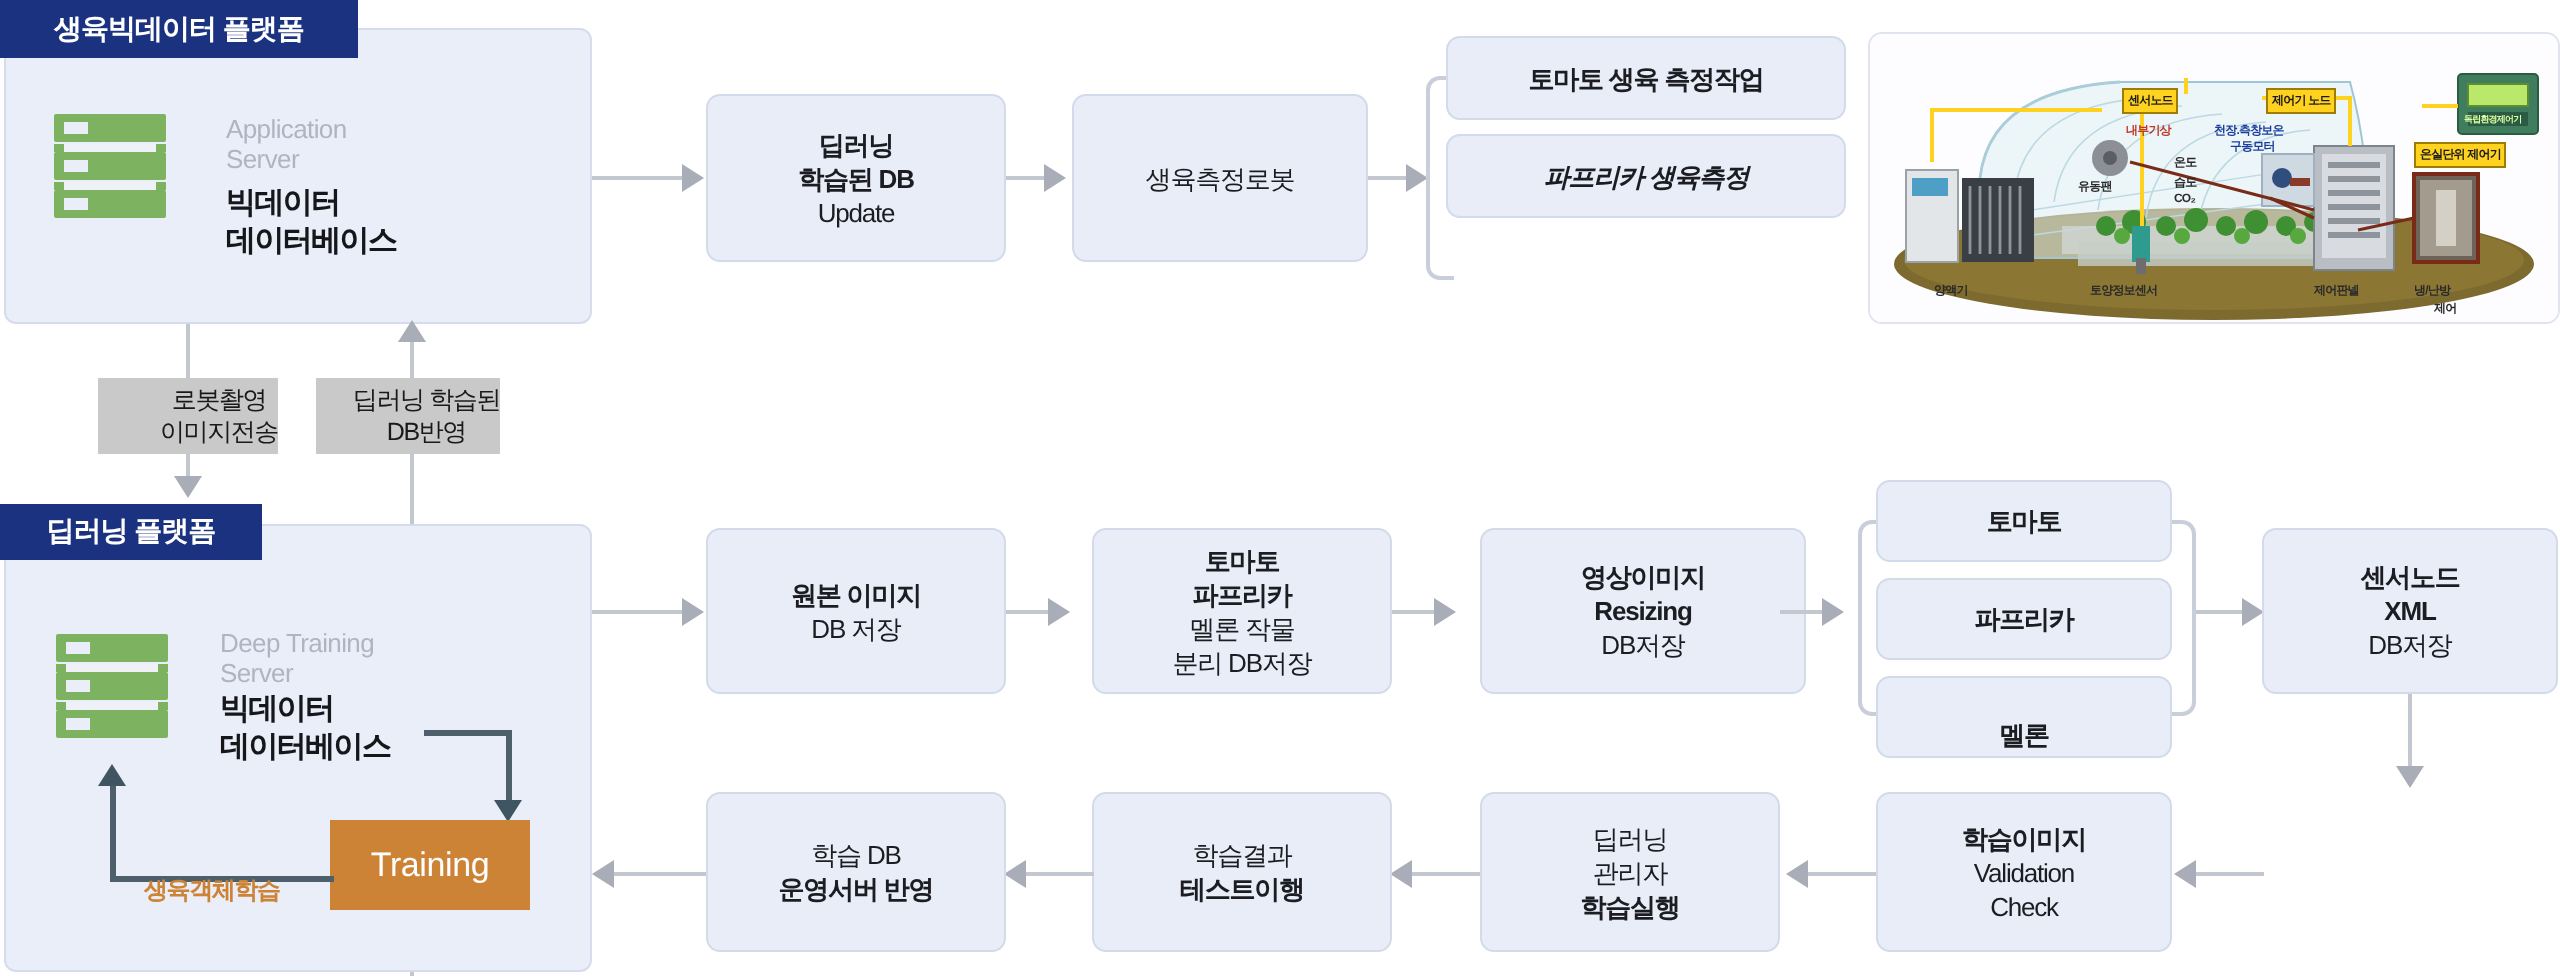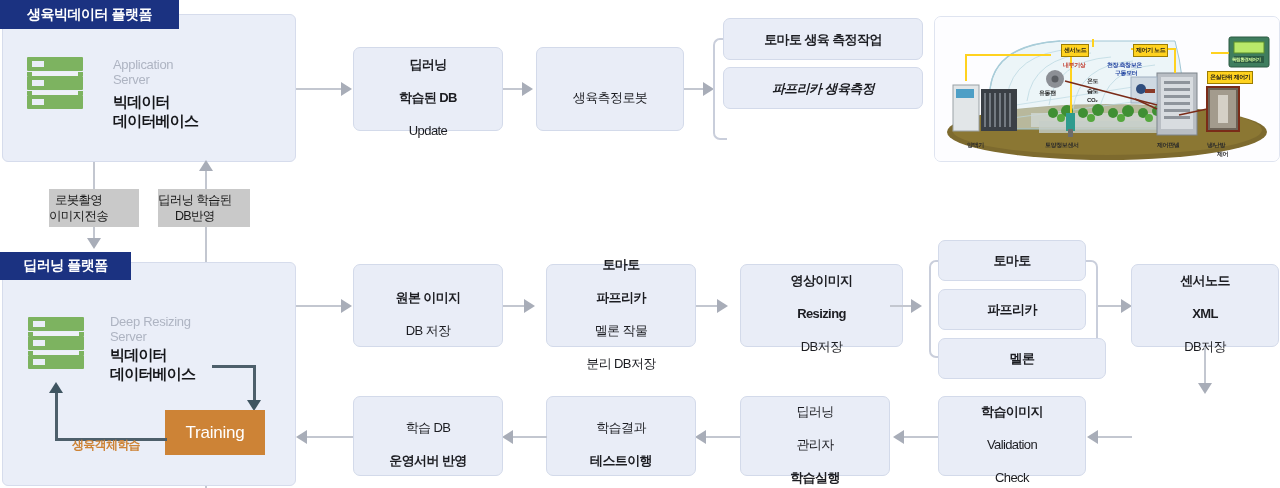--- a/index.html
+++ b/index.html
@@ -87,21 +87,21 @@
     border-radius:7px;
     box-sizing:border-box;
     display:flex;align-items:center;justify-content:center;
     text-align:center;
     color:#1c1d22;
     font-size:13px;
     line-height:17px;
     letter-spacing:-0.6px;
     padding:2px 4px;
   }
-  .box .ln{display:block;margin-top:16px;}
+  .box .ln{display:block;}
   .box .b{font-weight:bold;}
 
   
   .training{
     position:absolute;
     background:#cd8336;
     color:#ffffff;
     font-size:17px;
     letter-spacing:-0.2px;
     display:flex;align-items:center;justify-content:center;
@@ -147,21 +147,21 @@
 
   
   .chip{
     position:absolute;
     background:#c9c9c9;
     color:#191919;
     font-size:12.5px;
     line-height:16px;
     letter-spacing:-0.7px;
     text-align:center;
-    display:flex;align-items:center;justify-content:flex-start;
+    display:flex;align-items:center;justify-content:flex-end;
     z-index:5;
   }
 
   
   .photo{
     position:absolute;
     background:#fbfcfe;
     border:1px solid #dfe4f0;
     border-radius:7px;
     overflow:hidden;
@@ -379,21 +379,21 @@
   <div class="panel-tab" style="left:0px;top:252px;width:131px;height:28px;">딥러닝 플랫폼</div>
 
   <div class="server-icon" style="left:28px;top:317px;">
     <div class="unit"></div>
       <div class="rail"></div>
     <div class="unit"></div>
       <div class="rail"></div>
     <div class="unit"></div>
   </div>
   <div class="srv-sub" style="left:110px;top:314px;">
-    <span>Deep Resizing</span><br>
+    <span>Deep Training</span><br>
     <span>Server</span>
   </div>
   <div class="srv-title" style="left:110px;top:345px;">
     <span>빅데이터</span><br>
     <span>데이터베이스</span>
   </div>
 
   <div class="ln-h dk" style="left:212px;top:365px;width:44px;"></div>
   <div class="ln-v dk" style="left:253px;top:365px;height:38px;"></div>
   <div class="ar ar-d dk" style="left:247px;top:400px;"></div>
@@ -442,21 +442,21 @@
   <div class="ar ar-r" style="left:911px;top:299px;"></div>
   <div class="bracket" style="left:929px;top:260px;width:13px;height:98px;"></div>
   <div class="bracket-r" style="left:1085px;top:260px;width:13px;height:98px;"></div>
 
   <div class="box" style="left:938px;top:240px;width:148px;height:41px;">
     <span class="b">토마토</span>
   </div>
   <div class="box" style="left:938px;top:289px;width:148px;height:41px;">
     <span class="b">파프리카</span>
   </div>
-  <div class="box" style="left:938px;top:338px;width:168px;height:41px;">
+  <div class="box" style="left:938px;top:338px;width:148px;height:41px;align-items:flex-end;">
     <span class="b">멜론</span>
   </div>
 
   <div class="ln-h" style="left:1098px;top:305px;width:24px;"></div>
   <div class="ar ar-r" style="left:1121px;top:299px;"></div>
 
   <div class="box" style="left:1131px;top:264px;width:148px;height:83px;">
     <div>
       <span class="ln b">센서노드</span>
       <span class="ln b">XML</span>

